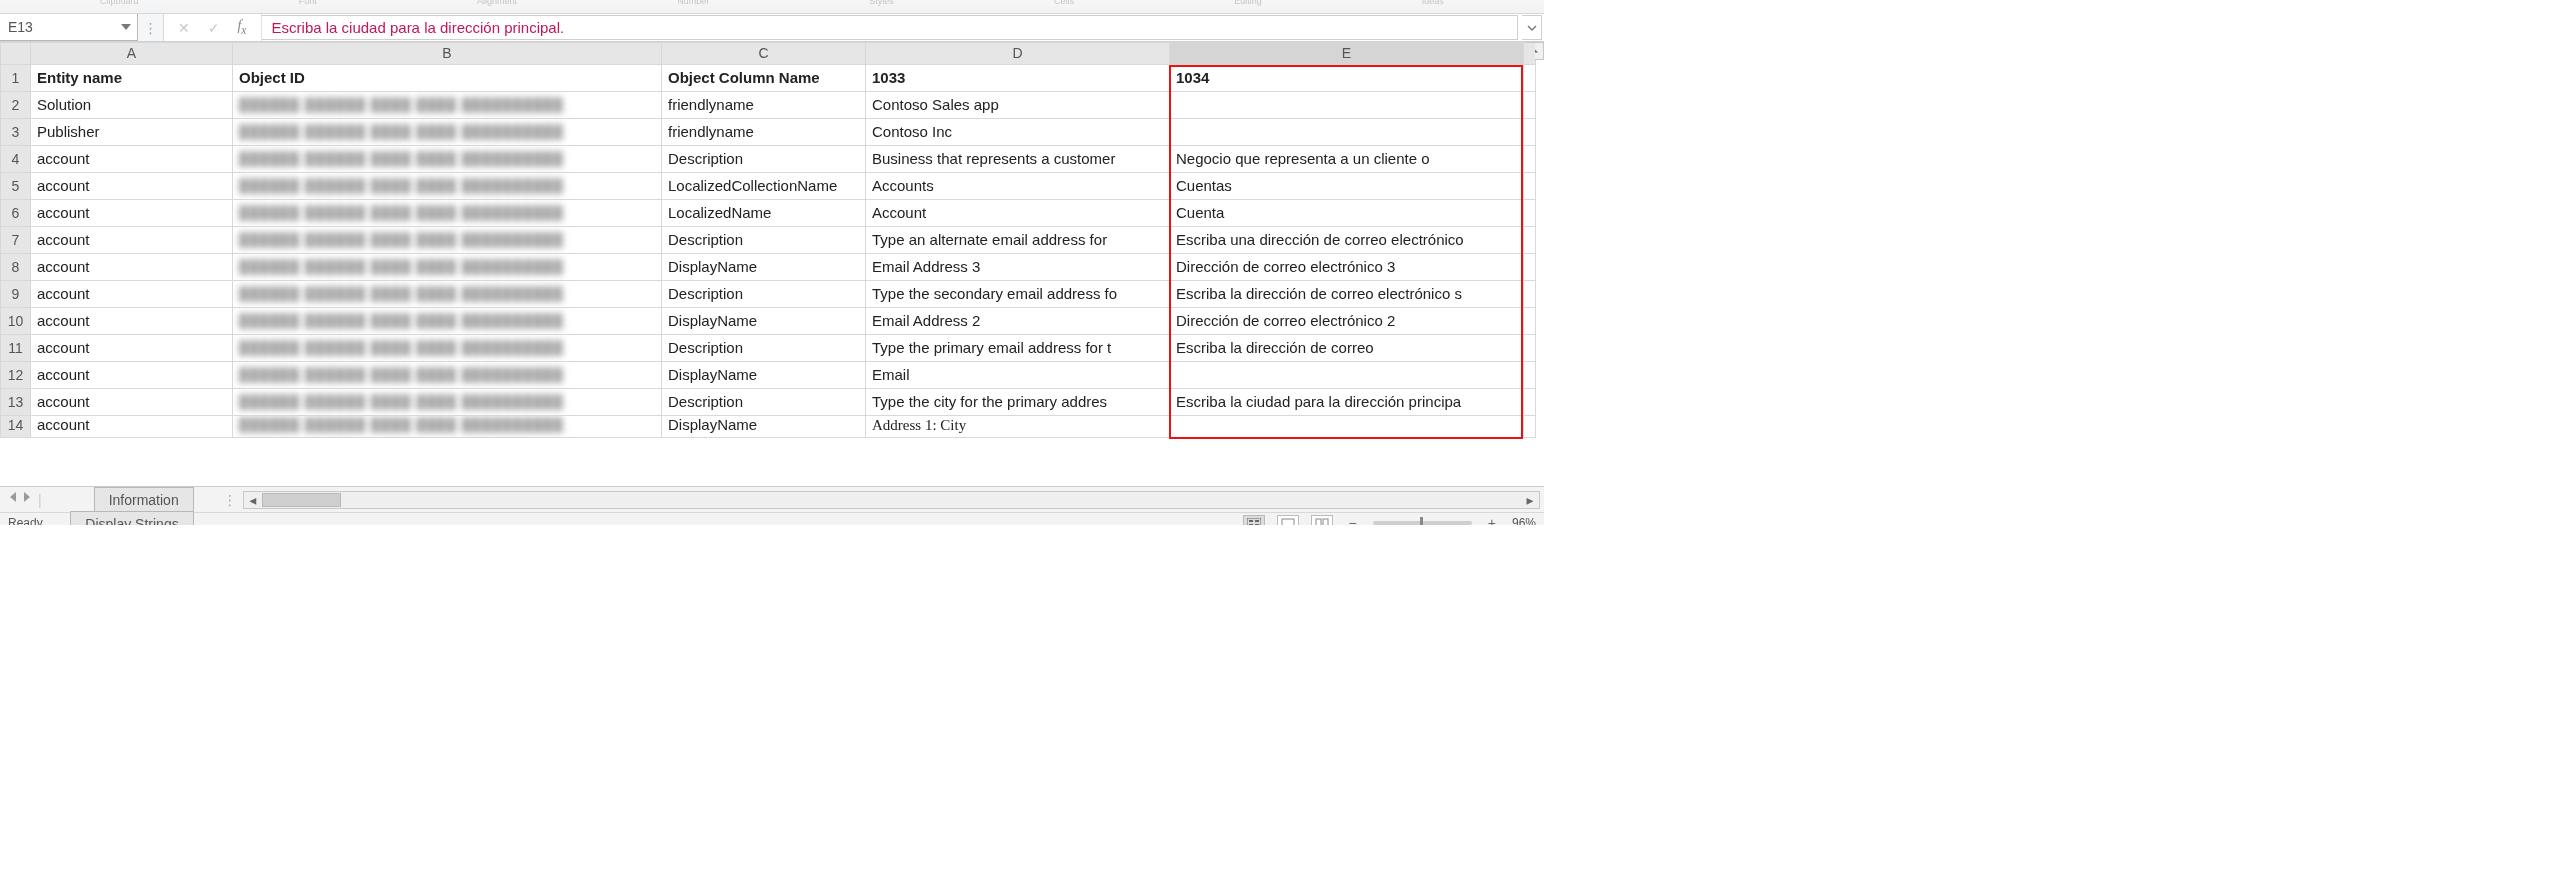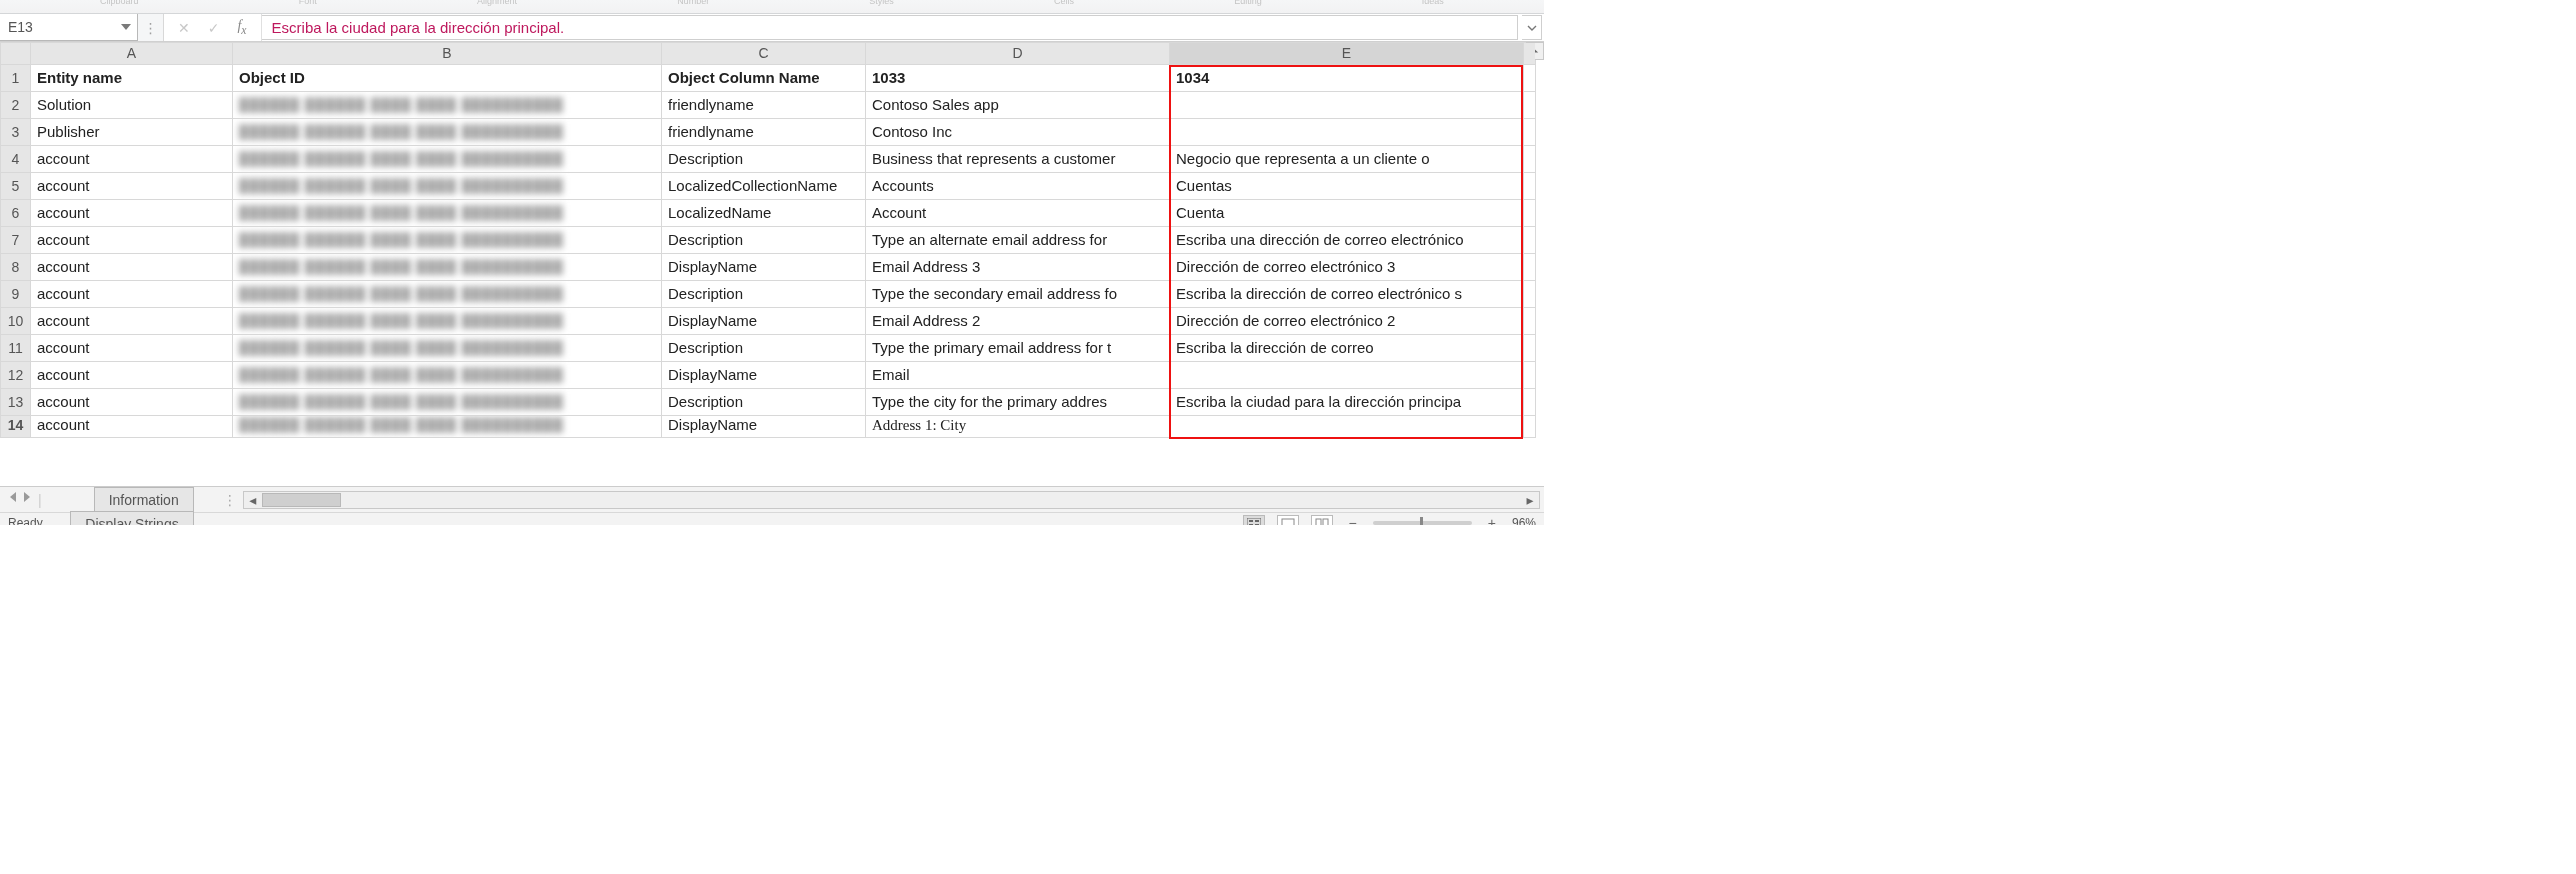--- a/index.html
+++ b/index.html
@@ -477,21 +477,21 @@
           <td>account</td>
           <td class="blurred">
             <span>██████ ██████ ████ ████ ██████████</span>
           </td>
           <td>Description</td>
           <td>Type the city for the primary addres</td>
           <td>Escriba la ciudad para la dirección principa</td>
           <td></td>
         </tr>
         <tr>
-          <th class="rowhdr" style="height: 18px; padding-top: 0px; overflow: hidden; font-weight: bold;">14</th>
+          <th class="rowhdr" style="height: 18px; padding-top: 0px; overflow: hidden;">14</th>
           <td style="height: 18px; padding-top: 0px; overflow: hidden;">account</td>
           <td class="blurred" style="height: 18px; padding-top: 0px; overflow: hidden;">
             <span>██████ ██████ ████ ████ ██████████</span>
           </td>
           <td style="height: 18px; padding-top: 0px; overflow: hidden;">DisplayName</td>
           <td style="height: 18px; padding-top: 0px; overflow: hidden; font-family: Liberation Serif, serif;">Address 1: City</td>
           <td style="height: 18px; padding-top: 0px; overflow: hidden;"></td>
           <td style="height: 18px; padding-top: 0px; overflow: hidden;"></td>
         </tr>
       </tbody>

